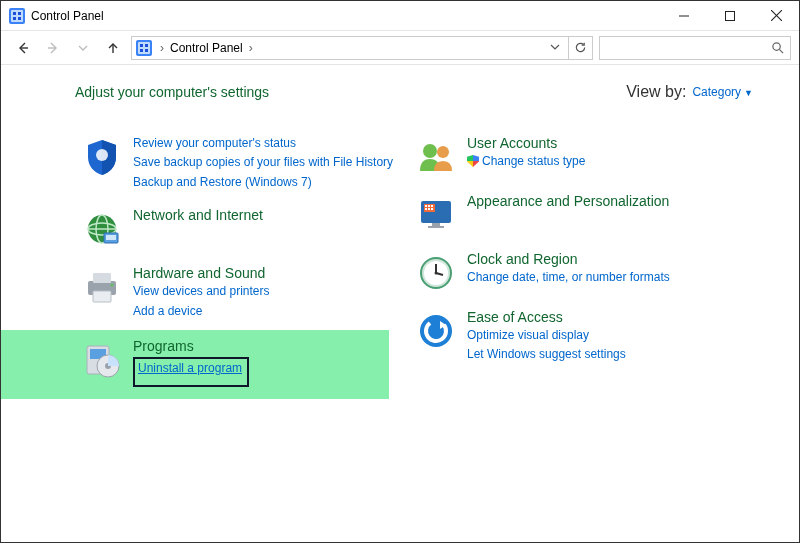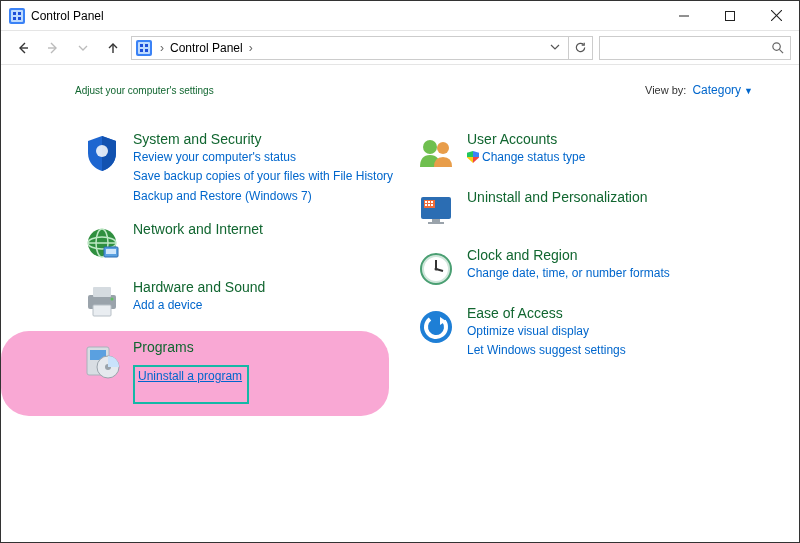--- a/index.html
+++ b/index.html
@@ -74,48 +74,47 @@
   .content {
     padding: 18px 46px 0 74px;
   }
   .header-row {
     display:flex;
     align-items: center;
     margin-bottom: 28px;
   }
   .page-heading {
     color: #116630;
-    font-size: 10px;
+    font-size: 14px;
     font-weight: 400;
   }
   .header-row .spacer { flex:1; }
-  .viewby-label { font-size: 11px; color:#333; margin-right:6px;}
+  .viewby-label { font-size: 16px; color:#333; margin-right:6px;}
   .viewby-value { font-size: 12px; color:#0066cc; }
   .viewby-value .caret { font-size:9px; margin-left:3px; }
 
   .columns {
     display: flex;
     gap: 10px;
   }
   .col { flex: 0 0 320px; }
   .col.right { flex: 0 0 300px; margin-left: 4px;}
 
   .cat {
     display:flex;
     padding: 6px 0 10px 6px;
     gap: 10px;
   }
   .cat.highlight {
-    background: #f9a8d4;
+    background: #86efac;
     margin-left: -74px;
     padding-left: 80px;
     padding-top: 8px;
     padding-bottom: 12px;
     width: 388px;
-    border-radius: 28px;
   }
   .cat-icon {
     width: 42px; height: 42px;
     flex-shrink:0;
     display:flex; align-items:flex-start; justify-content:center;
     padding-top:2px;
   }
   .cat-icon svg { width: 40px; height: 40px; }
   .cat-body { display:flex; flex-direction:column; gap:2px; }
   .cat-title {
@@ -132,24 +131,24 @@
   .cat-link.with-shield::before {
     content:"";
     display:inline-block;
     width:12px; height:12px;
     margin-right:3px;
     vertical-align:-2px;
     background: conic-gradient(#3b82f6 0 90deg, #ef4444 90deg 180deg, #facc15 180deg 270deg, #22c55e 270deg 360deg);
     clip-path: polygon(50% 0, 100% 15%, 100% 55%, 50% 100%, 0 55%, 0 15%);
   }
   .annotate-box {
-    border: 2px solid #14b8a6;
+    border: 2px solid #0f172a;
     display:inline-block;
-    padding: 1px 5px 16px 3px;
-    margin-top:8px;
+    padding: 1px 5px 8px 3px;
+    margin-top:1px;
   }
   .annotate-box .cat-link { text-decoration: underline; }
 </style>
 </head>
 <body>
 
 <div class="titlebar">
   <span class="cp-icon">
     <svg viewBox="0 0 16 16">
         <rect x="0" y="0" width="16" height="16" rx="2" fill="#3b82f6"></rect>
@@ -251,21 +250,20 @@
 
       <div class="cat">
         <div class="cat-icon">
           <svg viewBox="0 0 40 40">
               <path d="M20 3 L34 8 V20 C34 30 27 36 20 38 C13 36 6 30 6 20 V8 Z" fill="#1e66d0"></path>
               <path d="M20 3 L34 8 V20 C34 30 27 36 20 38 V3 Z" fill="#1252b0"></path>
               <circle cx="20" cy="18" r="6" fill="#ffffff" opacity="0.85"></circle>
             </svg>
         </div>
         <div class="cat-body">
-          <div class="cat-title">System and Security</div>
           <div class="cat-link">Review your computer's status</div>
           <div class="cat-link">Save backup copies of your files with File History</div>
           <div class="cat-link">Backup and Restore (Windows 7)</div>
         </div>
       </div>
 
       <div class="cat">
         <div class="cat-icon">
           <svg viewBox="0 0 40 40">
               <circle cx="20" cy="20" r="14" fill="#2f8f3f"></circle>
@@ -285,20 +283,21 @@
         <div class="cat-icon">
           <svg viewBox="0 0 40 40">
               <rect x="6" y="14" width="28" height="14" rx="2" fill="#9aa3ab"></rect>
               <rect x="11" y="6" width="18" height="10" rx="1" fill="#d5dbe0"></rect>
               <rect x="11" y="24" width="18" height="11" rx="1" fill="#e9edf1" stroke="#b7bfc6"></rect>
               <circle cx="30" cy="18" r="1.5" fill="#5fbf5f"></circle>
             </svg>
         </div>
         <div class="cat-body">
           <div class="cat-title">Hardware and Sound</div>
+          <div class="cat-link">View devices and printers</div>
           <div class="cat-link">Add a device</div>
         </div>
       </div>
 
       <div class="cat highlight">
         <div class="cat-icon">
           <svg viewBox="0 0 40 40">
               <rect x="5" y="6" width="22" height="28" rx="2" fill="#d8dde3" stroke="#a9b2bb"></rect>
               <rect x="8" y="9" width="16" height="10" fill="#5aa0e0"></rect>
               <circle cx="26" cy="26" r="11" fill="#e5e9ee" stroke="#9aa3ab"></circle>
@@ -345,21 +344,21 @@
                 <rect x="15" y="10" width="2" height="2"></rect>
                 <rect x="9" y="13" width="2" height="2"></rect>
                 <rect x="12" y="13" width="2" height="2"></rect>
                 <rect x="15" y="13" width="2" height="2"></rect>
               </g>
               <rect x="16" y="28" width="8" height="3" fill="#9aa3ab"></rect>
               <rect x="12" y="31" width="16" height="2" fill="#9aa3ab"></rect>
             </svg>
         </div>
         <div class="cat-body">
-          <div class="cat-title">Uninstall and Personalization</div>
+          <div class="cat-title">Appearance and Personalization</div>
         </div>
       </div>
 
       <div class="cat">
         <div class="cat-icon">
           <svg viewBox="0 0 40 40">
               <circle cx="20" cy="20" r="15" fill="#cfe6da" stroke="#4a9f72" stroke-width="2"></circle>
               <circle cx="20" cy="20" r="12" fill="#fff"></circle>
               <line x1="20" y1="20" x2="20" y2="11" stroke="#333" stroke-width="2"></line>
               <line x1="20" y1="20" x2="27" y2="22" stroke="#333" stroke-width="2"></line>

